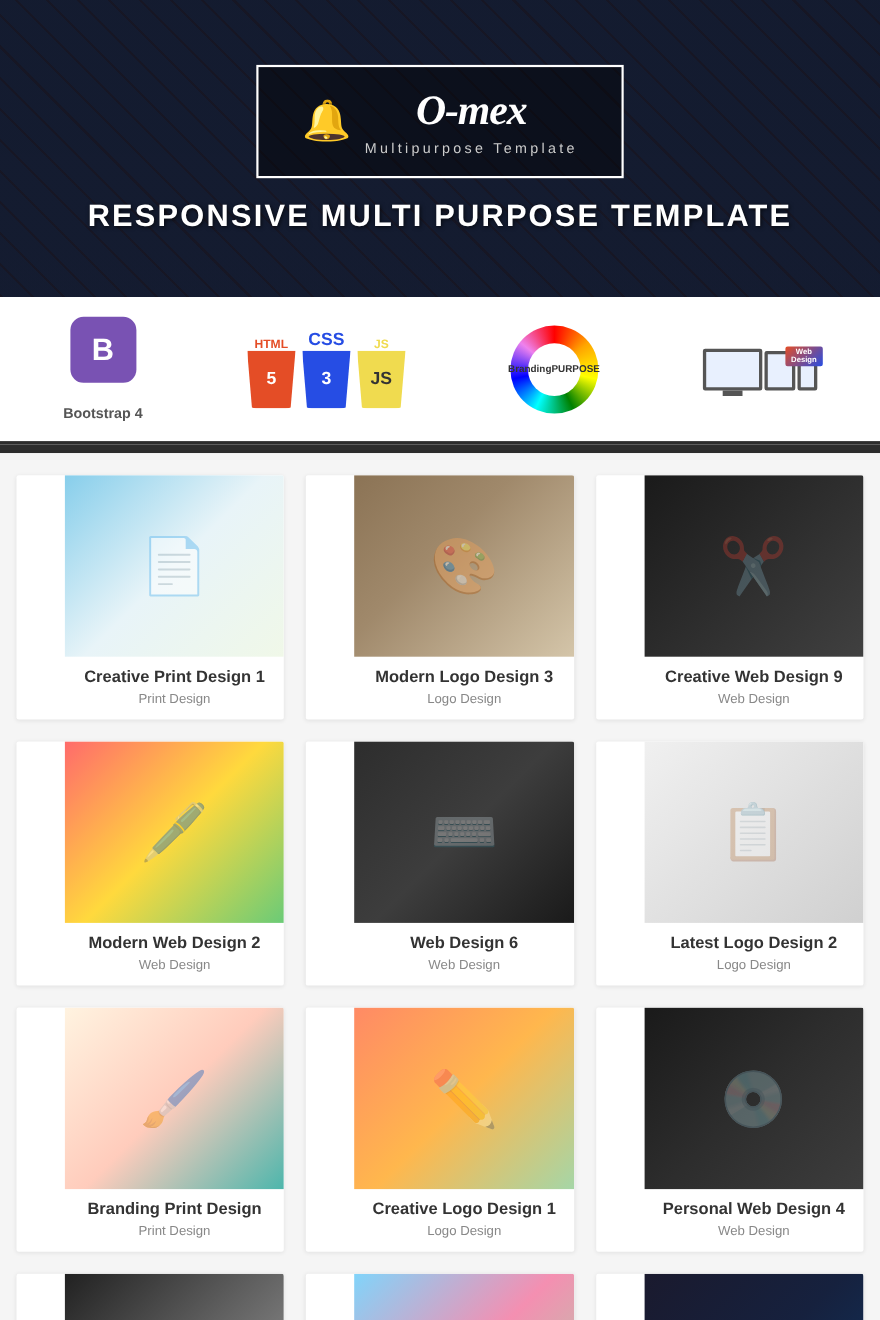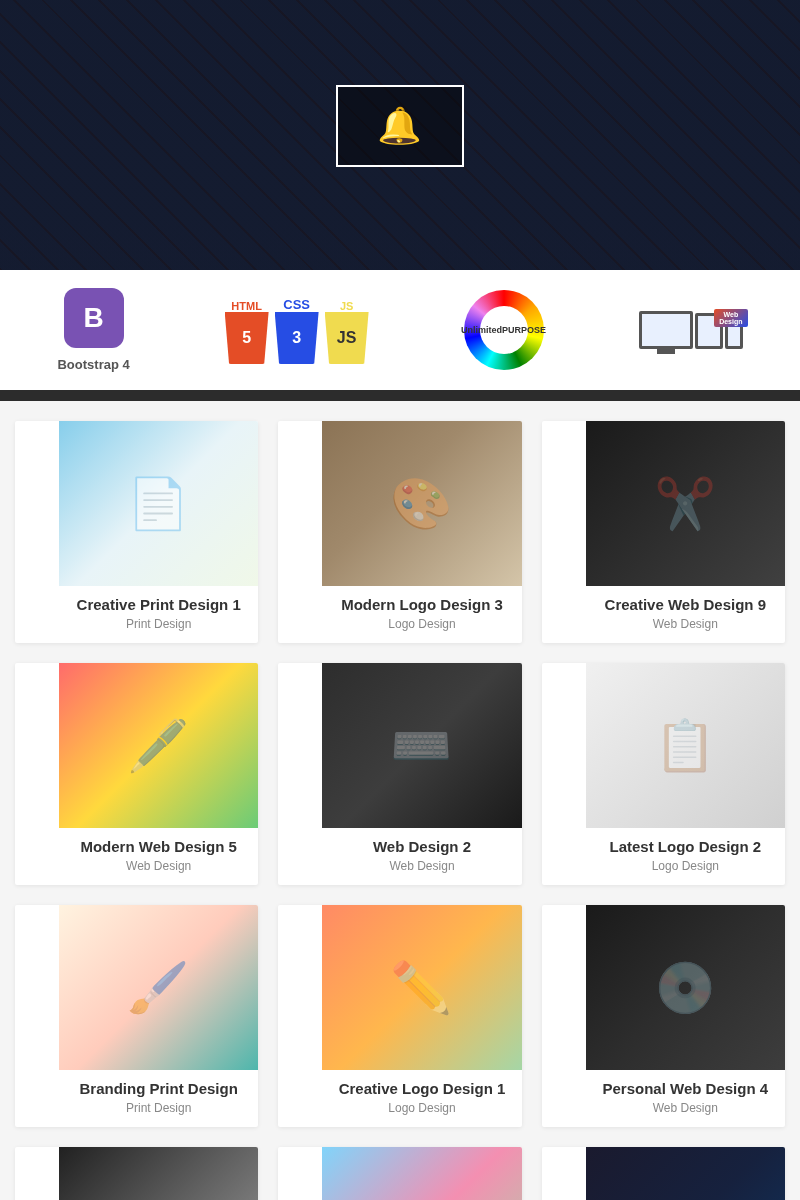--- a/index.html
+++ b/index.html
@@ -91,37 +91,37 @@
       display: flex;
       align-items: center;
       justify-content: center;
       color: #fff;
       font-size: 28px;
       font-weight: bold;
     }
     .bootstrap-label {
       font-size: 13px;
       color: #555;
-      margin-top: 9px;
+      margin-top: 20px;
       font-weight: bold;
     }
     .html-css-js {
       display: flex;
       gap: 6px;
       align-items: flex-end;
     }
     .html-badge, .css-badge, .js-badge {
       display: flex;
       flex-direction: column;
       align-items: center;
       font-weight: bold;
       justify-content: space-between;
     }
     .html-badge .badge-label { color: #e44d26; font-size: 11px; }
-    .css-badge .badge-label { color: #264de4; font-size: 13px; }
+    .css-badge .badge-label { color: #264de4; font-size: 16px; }
     .js-badge .badge-label { color: #f0db4f; font-size: 11px; }
     .badge-shape-html {
       width: 44px; height: 52px;
       background: #e44d26;
       clip-path: polygon(0 0, 100% 0, 90% 100%, 50% 110%, 10% 100%);
       display: flex; align-items: center; justify-content: center;
       color: #fff; font-size: 16px; font-weight: bold;
     }
     .badge-shape-css {
       width: 44px; height: 52px;
@@ -292,22 +292,27 @@
     }
   </style>
 </head>
 <body>
 
 <section class="hero">
   <div class="hero-bg"></div>
   <div class="hero-logo-box">
     <div class="hero-logo-inner">
       <span class="bell-icon">🔔</span>
-    </div>
-  </div>
+      <div>
+        <span class="logo-text">O-mex</span>
+        <div class="logo-sub">Multipurpose Template</div>
+      </div>
+    </div>
+  </div>
+  <div class="hero-tagline">RESPONSIVE MULTI PURPOSE TEMPLATE</div>
 </section>
 
 <section class="tech-strip">
 
   <div class="bootstrap-badge">
     <div class="bootstrap-hex">B</div>
     <div class="bootstrap-label">Bootstrap 4</div>
   </div>
 
   <div class="html-css-js">
@@ -320,21 +325,21 @@
       <div class="badge-shape-css">3</div>
     </div>
     <div class="js-badge">
       <div class="badge-label">JS</div>
       <div class="badge-shape-js">JS</div>
     </div>
   </div>
 
   <div class="color-wheel">
     <div class="color-wheel-inner">
-      <span>Unlimited</span>
+      <span>Branding</span>
         <br>
       <span>PURPOSE</span>
     </div>
   </div>
 
   <div class="responsive-badge">
     <div class="devices-icon">
       <div class="device-desktop"></div>
       <div class="device-tablet"></div>
       <div class="device-phone"></div>
@@ -367,28 +372,28 @@
       <div class="portfolio-item">
     <div class="img-placeholder img-3"></div>
     <div class="portfolio-info">
       <div class="portfolio-title">Creative Web Design 9</div>
       <div class="portfolio-category">Web Design</div>
     </div>
   </div>
       <div class="portfolio-item">
     <div class="img-placeholder img-4"></div>
     <div class="portfolio-info">
-      <div class="portfolio-title">Modern Web Design 5</div>
+      <div class="portfolio-title">Modern Web Design 2</div>
       <div class="portfolio-category">Web Design</div>
     </div>
   </div>
       <div class="portfolio-item">
     <div class="img-placeholder img-5"></div>
     <div class="portfolio-info">
-      <div class="portfolio-title">Web Design 2</div>
+      <div class="portfolio-title">Web Design 6</div>
       <div class="portfolio-category">Web Design</div>
     </div>
   </div>
       <div class="portfolio-item">
     <div class="img-placeholder img-6"></div>
     <div class="portfolio-info">
       <div class="portfolio-title">Latest Logo Design 2</div>
       <div class="portfolio-category">Logo Design</div>
     </div>
   </div>

